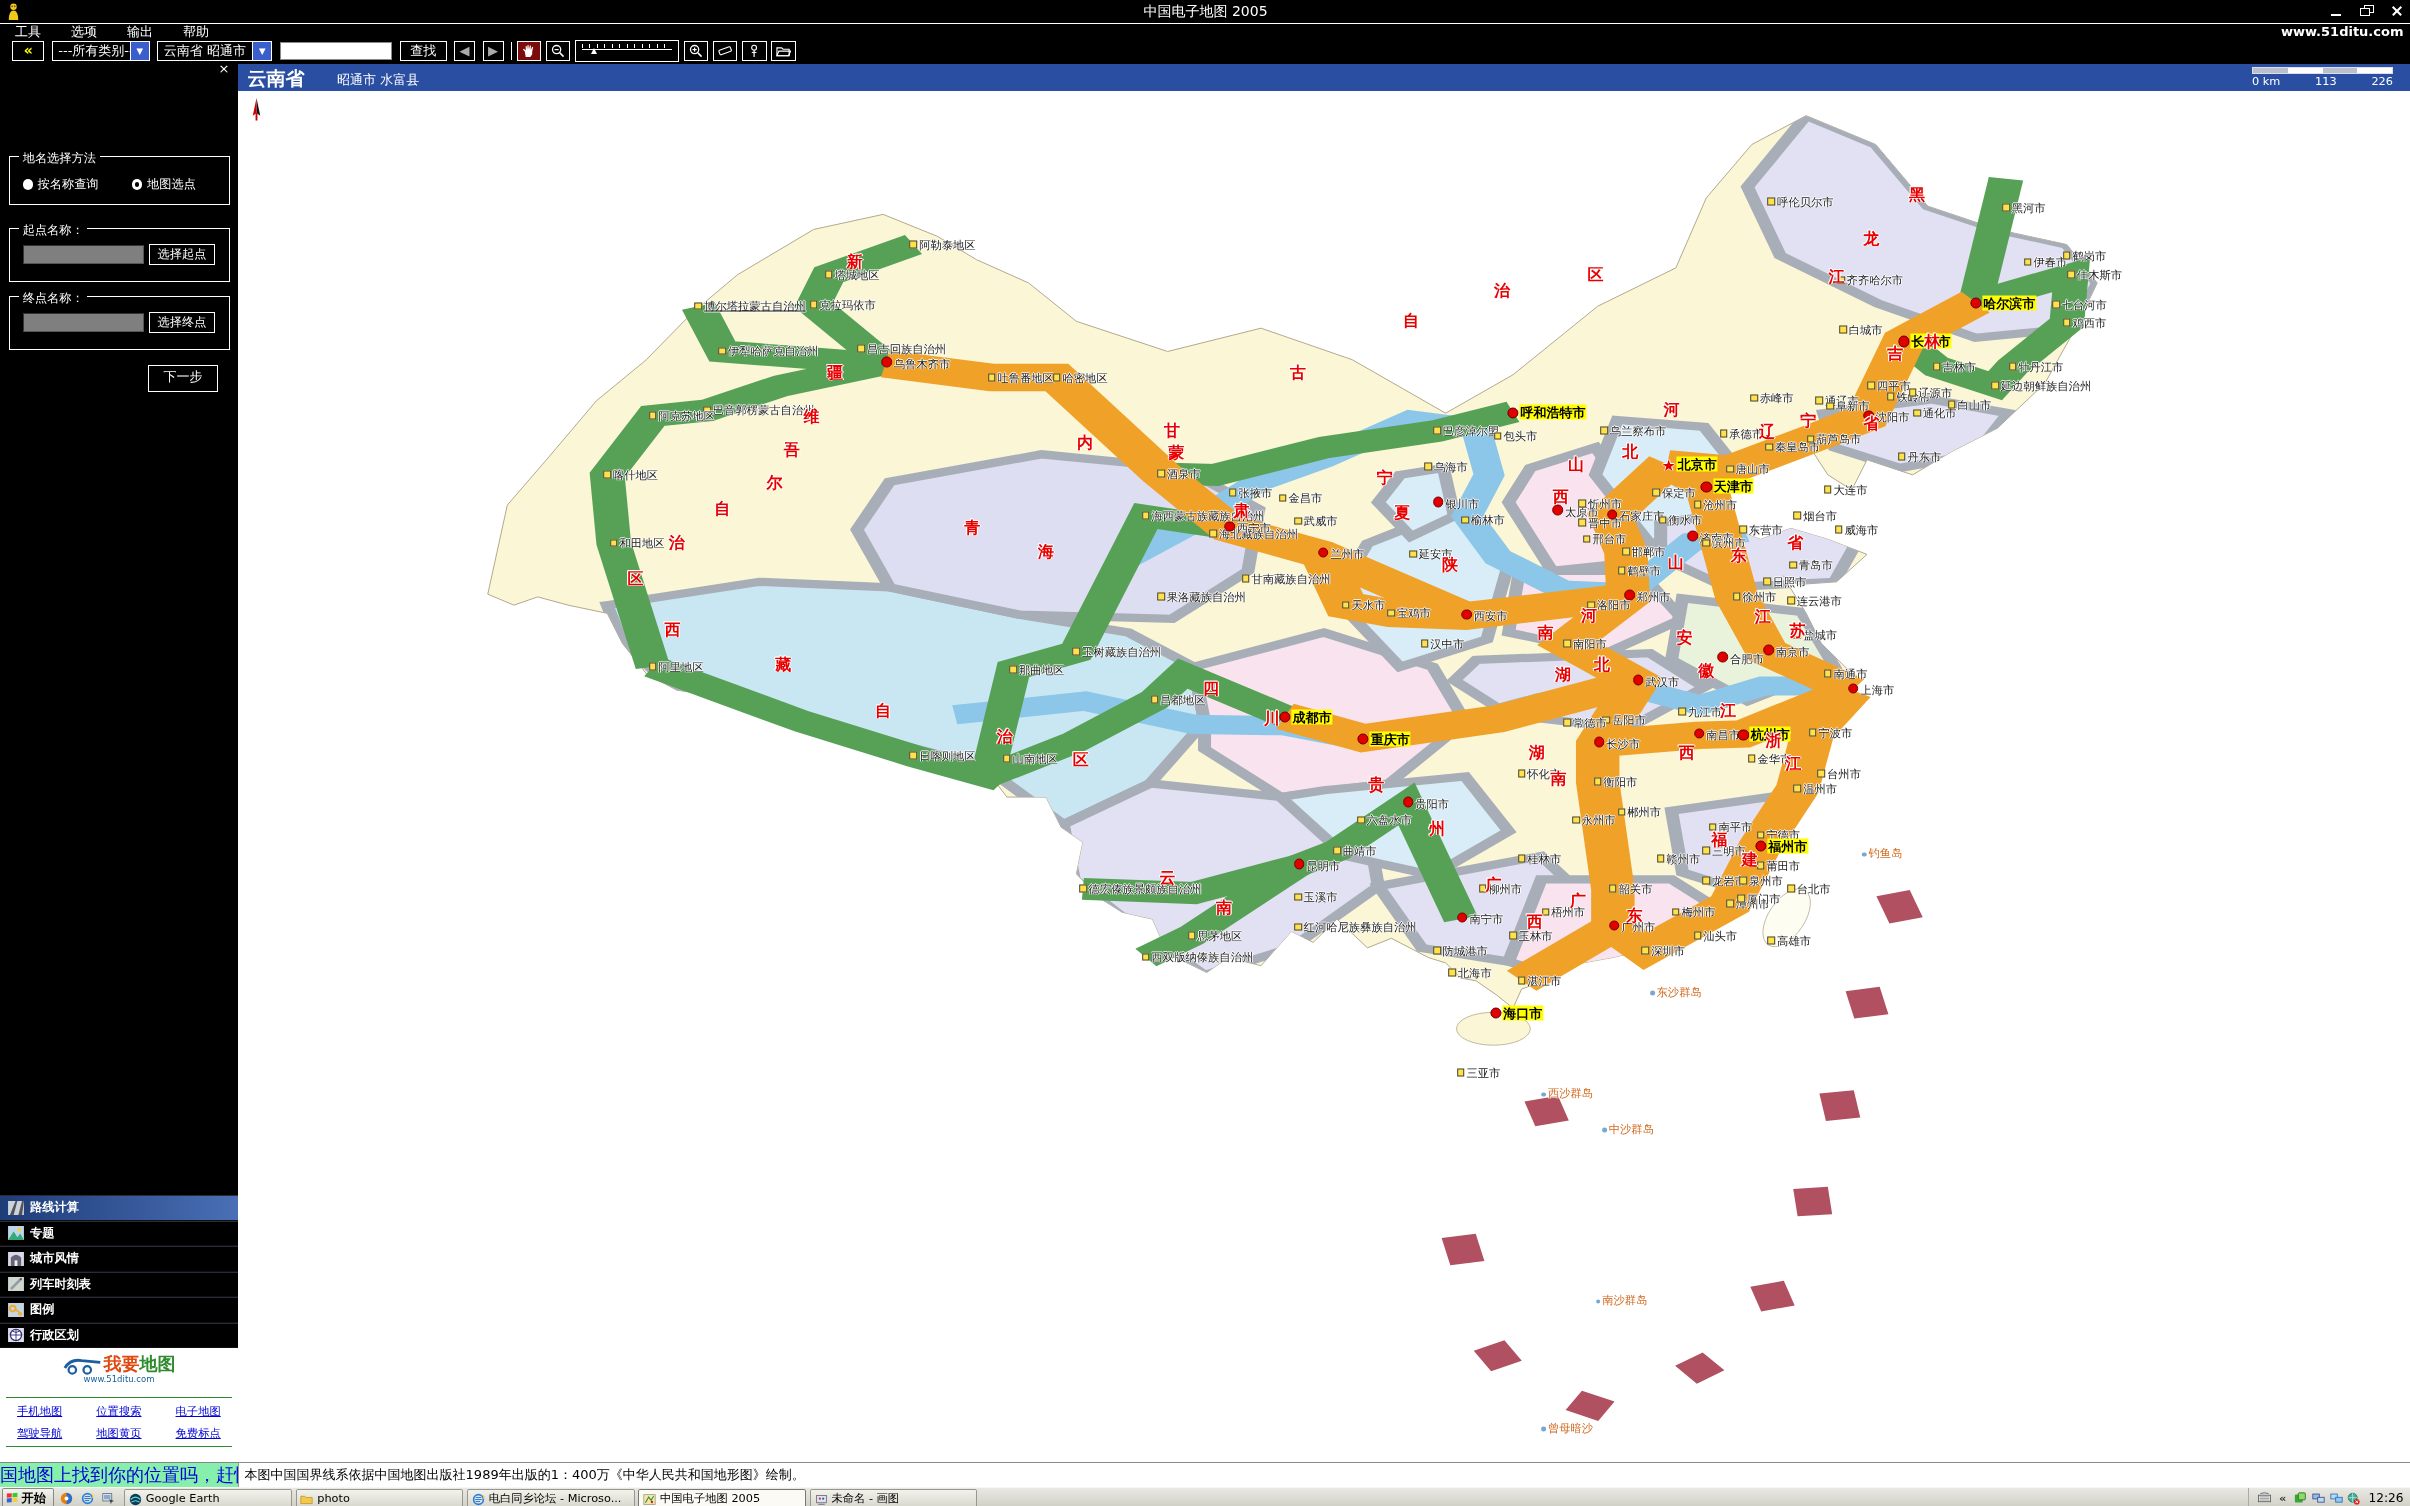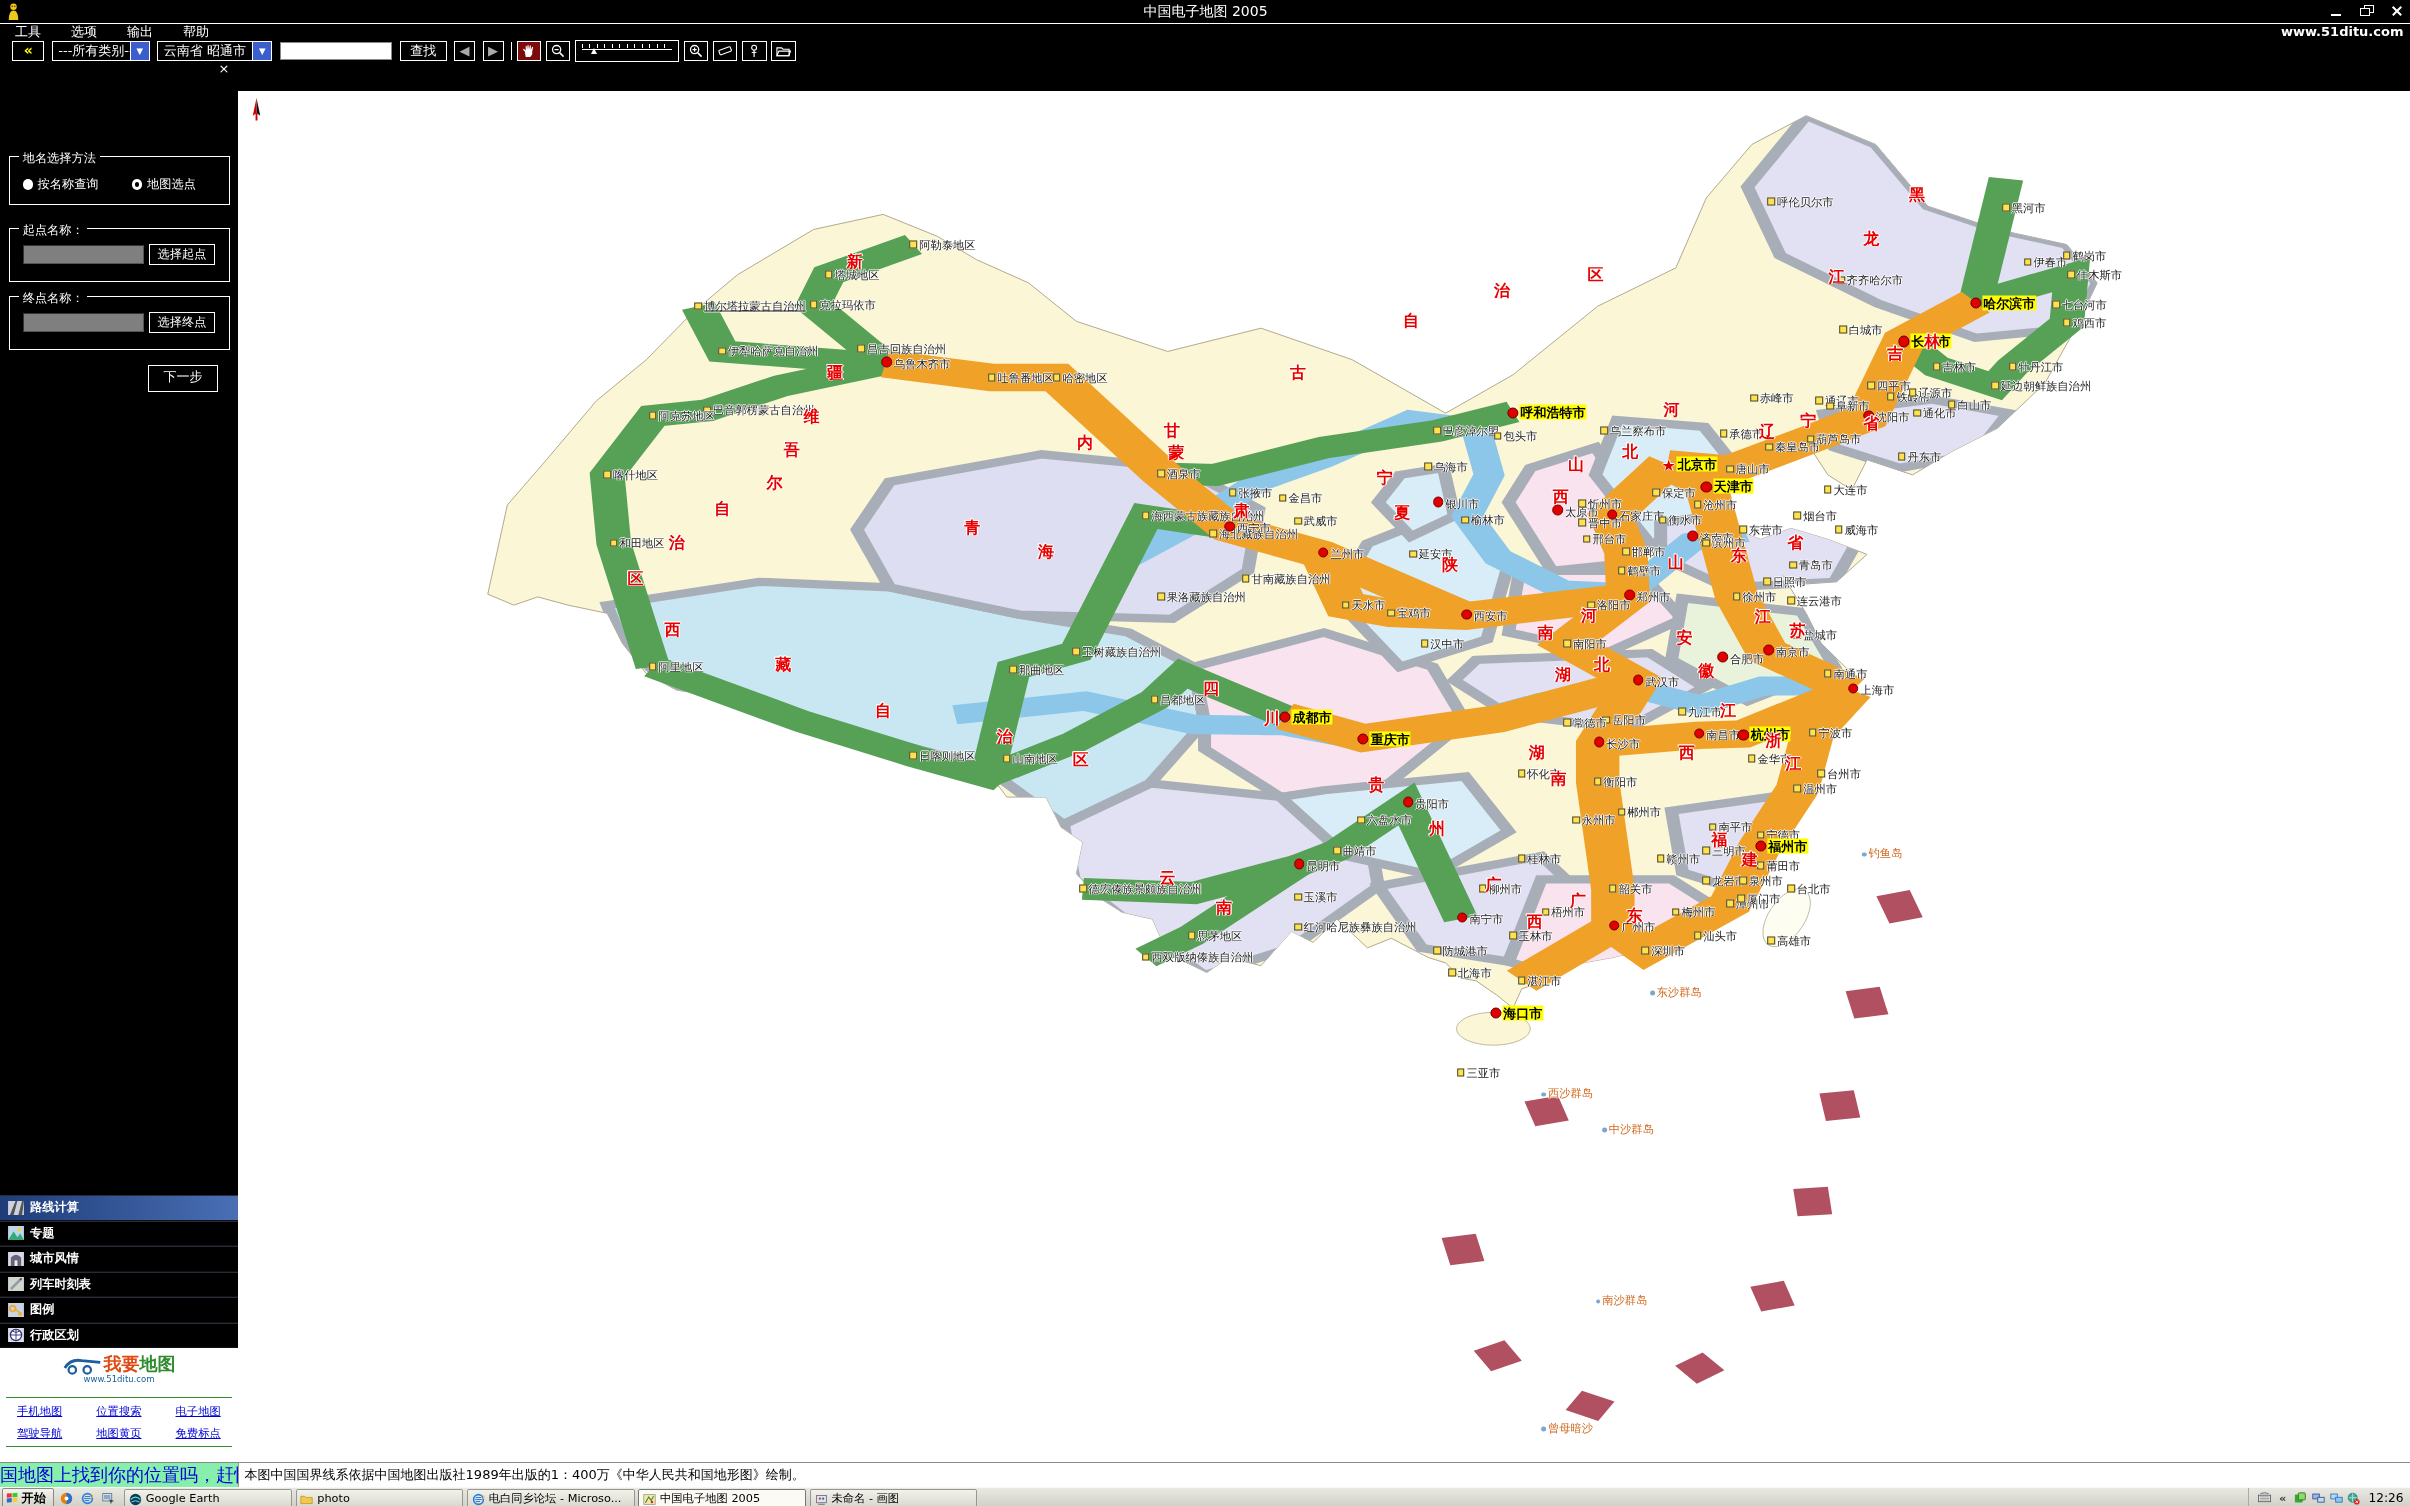--- a/index.html
+++ b/index.html
@@ -302,20 +302,37 @@
           <span class="plink">位置搜索</span>
           <span class="plink">电子地图</span>
           <span class="plink">驾驶导航</span>
           <span class="plink">地图黄页</span>
           <span class="plink">免费标点</span>
         </div>
       <div class="greenhr" id="hr2"></div>
     </div>
   </div>
 
+  <div id="mapheader">
+    <span id="mh-province">云南省</span>
+    <span id="mh-rest">昭通市 水富县</span>
+    <div id="scalebar">
+      <div id="scalesegs">
+          <i></i>
+          <i></i>
+          <i></i>
+          <i></i>
+        </div>
+      <div id="scalelabels">
+        <span>0 km</span>
+        <span>113</span>
+        <span>226</span>
+      </div>
+    </div>
+  </div>
 
   <div id="mapcanvas">
     <svg id="terrain" viewBox="0 0 100 100" preserveAspectRatio="none">
       <defs>
         <clipPath id="landClip">
           <path d="M11.5,36.7 L12.4,30.2 14.2,26.9 16.5,22.6 18.8,19.6 20.9,16.2 23,13.4 26.5,10.1 29.7,9 32.2,10.6 34,12.3 36.4,14 38.6,16.8 42.8,19 47.1,17.3 51.3,19.6 55.6,23.5 58.7,20.7 62.6,15.7 66.2,12.9 67.6,7.8 69.7,3.9 72.2,1.8 75.4,3.9 77.8,8.4 81,10.1 84.2,11.2 85.6,14 84.6,17.3 83.2,21.3 81,24.6 78.9,26.3 77.1,28 75,26.9 74.3,29.1 73.2,28 72.5,26.3 70.8,25.2 71.1,25.7 70.1,27.1 68.9,28.9 68.2,30.2 68.7,31.9 70.1,32.7 71.5,31.9 73.2,32.7 75,33.8 73.6,35.8 71.8,36 71.1,35.3 72.2,38.1 72.9,40.3 74.7,43.1 73.6,44.8 73.2,46.4 72.2,48.1 72.4,50.4 71.1,52 70.1,55.4 69,58.2 67.6,60.4 66.2,61.6 65.1,62.5 63.3,63.2 61.9,63.6 60.5,64.7 59.1,65.5 58.7,66.9 58,66 57,64.9 56.3,64.7 55.6,63.6 54.8,63.2 53.1,61.8 52,62.5 50.6,60.4 49.5,62.1 48.5,61.3 47.1,63.8 45.6,63.2 44.6,64.3 42.8,62.9 42.1,60.4 40.7,59.9 39.6,58.8 38.6,57.1 38.9,54.8 37.9,53.7 37.2,51.5 35.4,51.5 34.3,49.2 32.9,49.8 31.5,48.1 28.7,47 26.5,45.9 24.4,44.8 22.3,44.2 20.2,43.7 18.8,42.5 17.7,40.3 17,38.1 15.2,37.5 13.8,36.9 12.7,37.5 Z"></path>
         </clipPath>
       </defs>
 
       <path d="M11.5,36.7 L12.4,30.2 14.2,26.9 16.5,22.6 18.8,19.6 20.9,16.2 23,13.4 26.5,10.1 29.7,9 32.2,10.6 34,12.3 36.4,14 38.6,16.8 42.8,19 47.1,17.3 51.3,19.6 55.6,23.5 58.7,20.7 62.6,15.7 66.2,12.9 67.6,7.8 69.7,3.9 72.2,1.8 75.4,3.9 77.8,8.4 81,10.1 84.2,11.2 85.6,14 84.6,17.3 83.2,21.3 81,24.6 78.9,26.3 77.1,28 75,26.9 74.3,29.1 73.2,28 72.5,26.3 70.8,25.2 71.1,25.7 70.1,27.1 68.9,28.9 68.2,30.2 68.7,31.9 70.1,32.7 71.5,31.9 73.2,32.7 75,33.8 73.6,35.8 71.8,36 71.1,35.3 72.2,38.1 72.9,40.3 74.7,43.1 73.6,44.8 73.2,46.4 72.2,48.1 72.4,50.4 71.1,52 70.1,55.4 69,58.2 67.6,60.4 66.2,61.6 65.1,62.5 63.3,63.2 61.9,63.6 60.5,64.7 59.1,65.5 58.7,66.9 58,66 57,64.9 56.3,64.7 55.6,63.6 54.8,63.2 53.1,61.8 52,62.5 50.6,60.4 49.5,62.1 48.5,61.3 47.1,63.8 45.6,63.2 44.6,64.3 42.8,62.9 42.1,60.4 40.7,59.9 39.6,58.8 38.6,57.1 38.9,54.8 37.9,53.7 37.2,51.5 35.4,51.5 34.3,49.2 32.9,49.8 31.5,48.1 28.7,47 26.5,45.9 24.4,44.8 22.3,44.2 20.2,43.7 18.8,42.5 17.7,40.3 17,38.1 15.2,37.5 13.8,36.9 12.7,37.5 Z" fill="var(--land,#faf6d6)" stroke="#b3a98e" stroke-width="1" vector-effect="non-scaling-stroke"></path>

